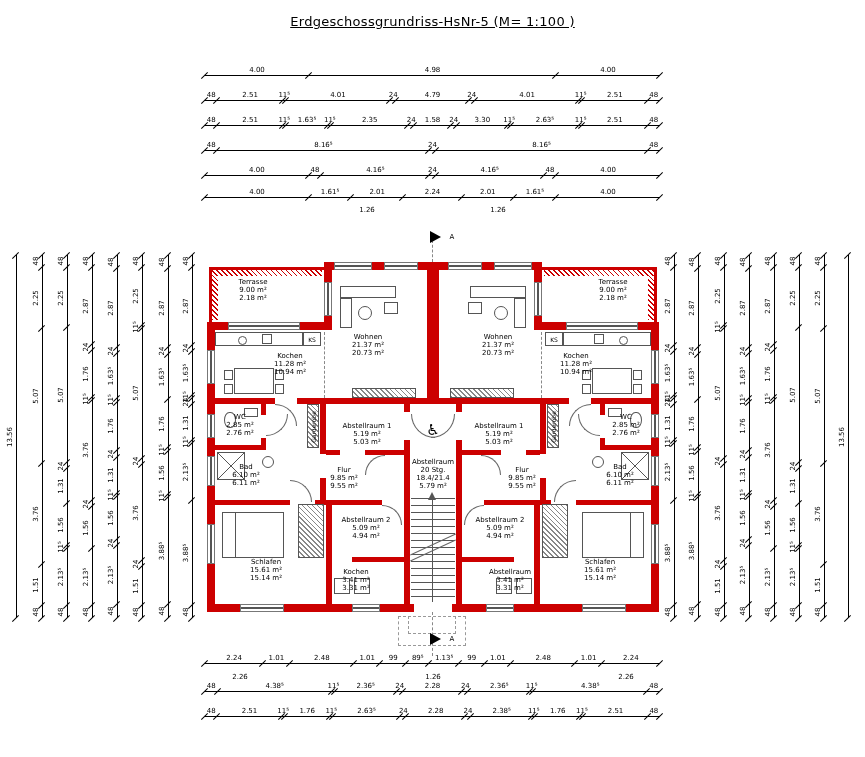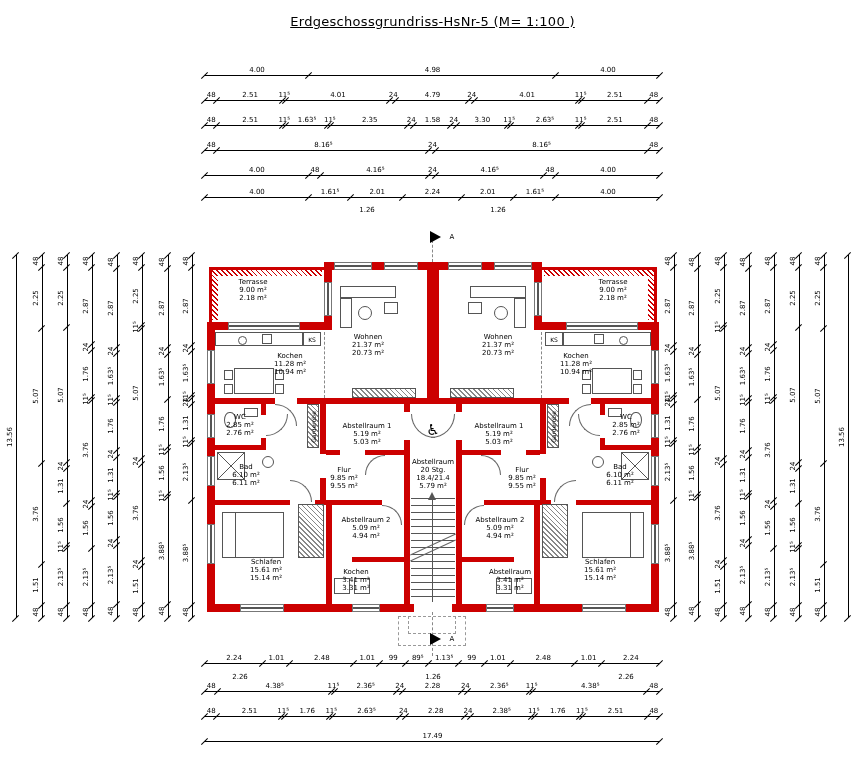--- a/index.html
+++ b/index.html
@@ -243,26 +243,20 @@
         <div class="tick" style="left: 329.221px; top: 5.5px;"></div>
         <div class="dlabel" style="left: 328.746px; top: 1px;">11⁵</div>
         <div class="tick" style="left: 374.362px; top: 5.5px;"></div>
         <div class="dlabel" style="left: 352.792px; top: 1px;">1.76</div>
         <div class="tick" style="left: 377.312px; top: 5.5px;"></div>
         <div class="dlabel" style="left: 376.837px; top: 1px;">11⁵</div>
         <div class="tick" style="left: 441.689px; top: 5.5px;"></div>
         <div class="dlabel" style="left: 410.5px; top: 1px;">2.51</div>
         <div class="tick" style="left: 454px; top: 5.5px;"></div>
         <div class="dlabel" style="left: 448.844px; top: 1px;">48</div>
-      </div>
-      <div class="abs" style="left: 205px; top: 731px; width: 455px; height: 20px;">
-        <div class="dline" style="left: 0px; top: 10px; width: 455px; height: 1px;"></div>
-        <div class="tick" style="left: -1px; top: 5.5px;"></div>
-        <div class="tick" style="left: 454px; top: 5.5px;"></div>
-        <div class="dlabel" style="left: 227.5px; top: 1px;">17.49</div>
       </div>
       <div class="abs" style="left: 6px; top: 255px; width: 20px; height: 363px;">
         <div class="dline" style="left: 10px; top: 0px; width: 1px; height: 363px;"></div>
         <div class="tick" style="left: 9px; top: -4.5px;"></div>
         <div class="tick" style="left: 9px; top: 358.5px;"></div>
         <div class="dlabelv" style="left: 4px; top: 181.5px;">13.56</div>
       </div>
       <div class="abs" style="left: 32px; top: 255px; width: 20px; height: 363px;">
         <div class="dline" style="left: 10px; top: 0px; width: 1px; height: 363px;"></div>
         <div class="tick" style="left: 9px; top: -4.5px;"></div>

